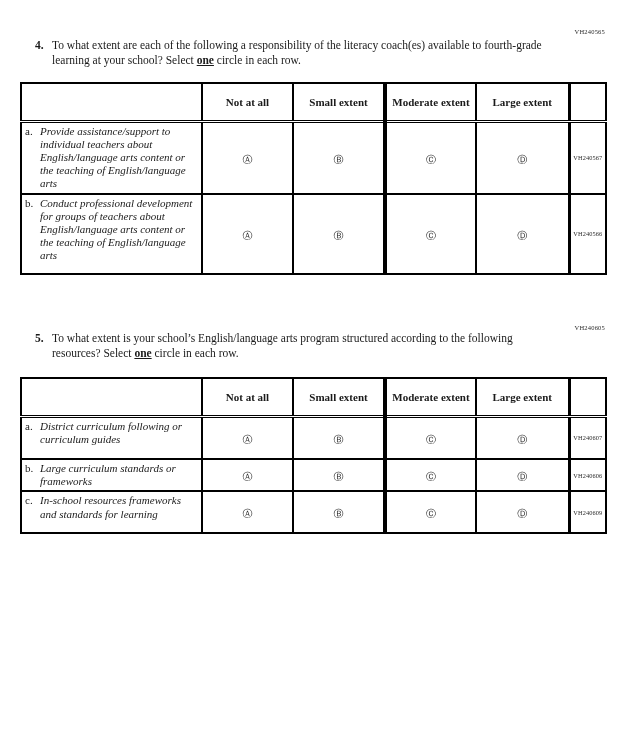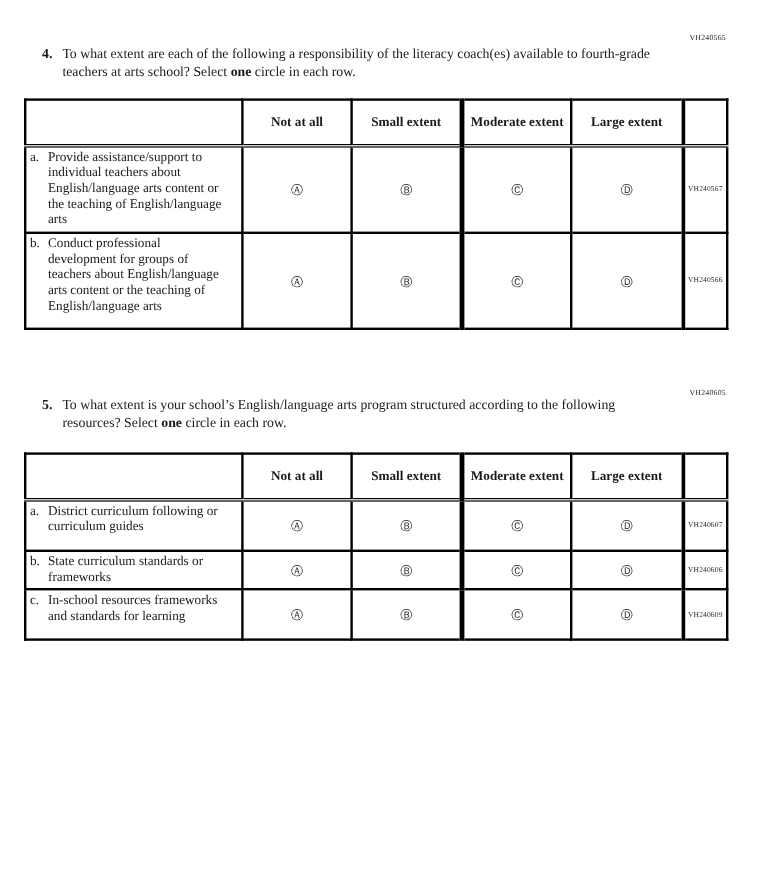--- a/index.html
+++ b/index.html
@@ -33,21 +33,21 @@
     line-height:14.5px;
   }
   .qb-4{top:38px;}
   .qb-5{top:331px;}
   .qnum{
     flex:none;
     width:17px;
     font-weight:bold;
   }
   .qtext{flex:1;}
-  .qtext b{font-weight:bold;}
+  .qtext b{font-weight:bold;text-decoration:underline;}
   table.qtable{
     position:absolute;
     left:20px;
     border-collapse:collapse;
     table-layout:fixed;
     width:585px;
     border:2px solid #000;
   }
   .t-q4{top:82px;}
   .t-q5{top:377px;}
@@ -70,21 +70,21 @@
     line-height:12.5px;
     padding:4px 2px;
   }
   td.stem{
     vertical-align:top;
     font-size:11px;
     line-height:13.2px;
   }
   .stemwrap{display:flex;padding:2px 1px 2px 3px;}
   .letter{flex:none;width:15px;}
-  .stemtext{flex:1;padding-right:14px;}
+  .stemtext{flex:1;padding-right:1px;font-style:italic;}
   td.opt{
     text-align:center;
     vertical-align:middle;
   }
   .circle{
     font-family:"DejaVu Sans",sans-serif;
     font-size:10px;
     color:#222;
     cursor:pointer;
     display:inline-block;
@@ -108,21 +108,21 @@
 </style>
 </head>
 <body>
 
 <div class="page">
 
   <div class="margin-code mc-q4">VH240565</div>
 
   <div class="qblock qb-4">
     <span class="qnum">4.</span>
-    <span class="qtext"><span>To what extent are each of the following a responsibility of the literacy coach(es) available to fourth-grade teachers at arts school? Select </span><b>one</b><span> circle in each row.</span></span>
+    <span class="qtext"><span>To what extent are each of the following a responsibility of the literacy coach(es) available to fourth-grade learning at your school? Select </span><b>one</b><span> circle in each row.</span></span>
   </div>
 
   <table class="qtable t-q4">
     <colgroup>
       <col style="width:181px">
         <col style="width:91px">
         <col style="width:92px">
         <col style="width:91px">
         <col style="width:93px">
         <col style="width:37px">
@@ -204,21 +204,21 @@
         <td class="opt"><span class="circle">Ⓐ</span></td>
         <td class="opt"><span class="circle">Ⓑ</span></td>
         <td class="opt cdiv"><span class="circle">Ⓒ</span></td>
         <td class="opt"><span class="circle">Ⓓ</span></td>
         <td class="code codecol">VH240607</td>
       </tr>
       <tr class="rh30">
         <td class="stem">
           <div class="stemwrap">
             <span class="letter">b.</span>
-            <span class="stemtext">State curriculum standards or frameworks</span>
+            <span class="stemtext">Large curriculum standards or frameworks</span>
           </div>
         </td>
         <td class="opt"><span class="circle">Ⓐ</span></td>
         <td class="opt"><span class="circle">Ⓑ</span></td>
         <td class="opt cdiv"><span class="circle">Ⓒ</span></td>
         <td class="opt"><span class="circle">Ⓓ</span></td>
         <td class="code codecol">VH240606</td>
       </tr>
       <tr class="rh42">
         <td class="stem">

